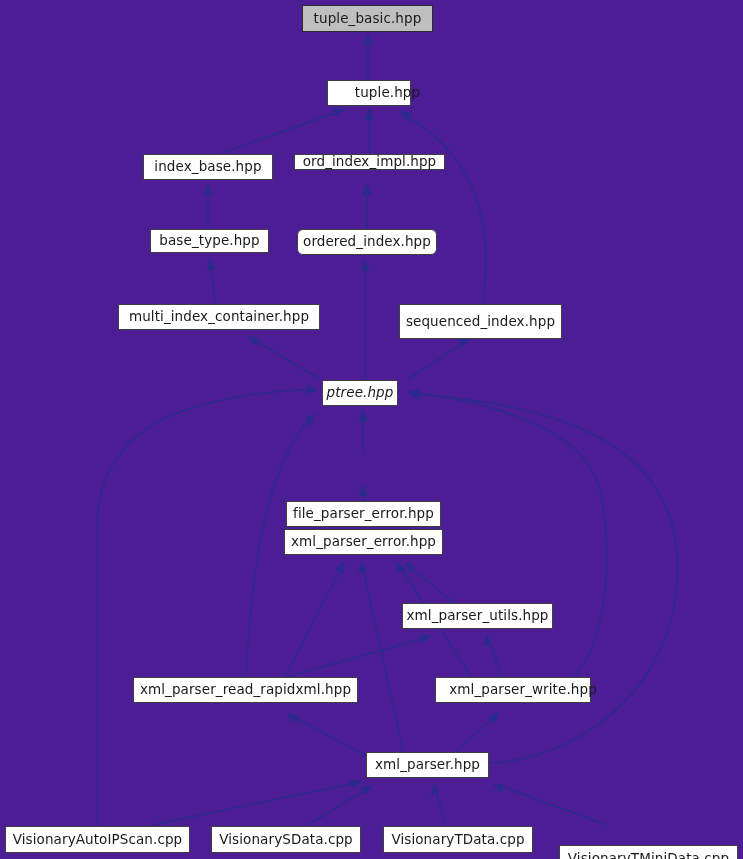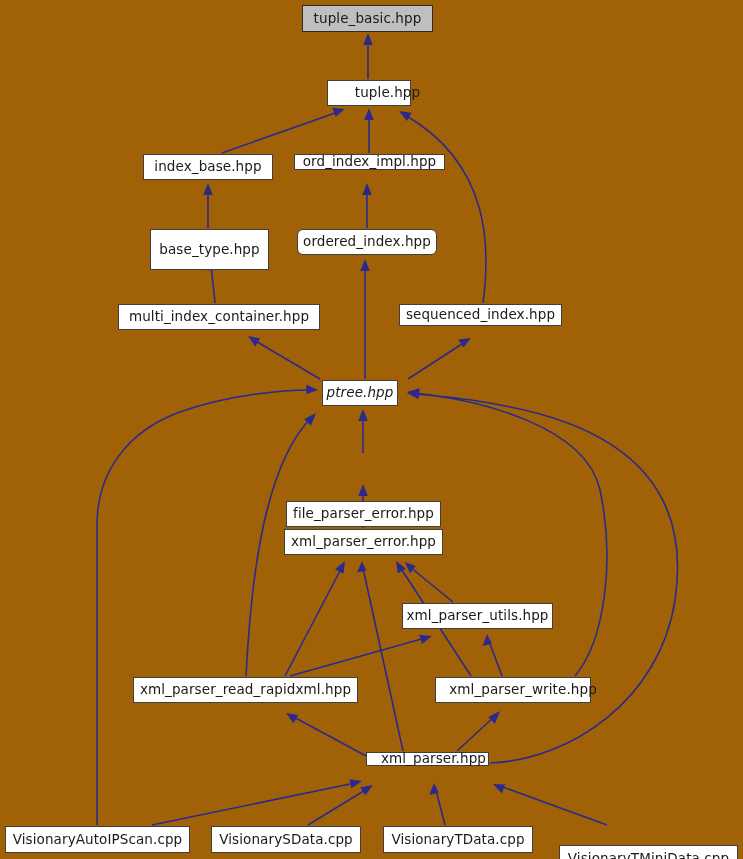--- a/index.html
+++ b/index.html
@@ -8,21 +8,21 @@
     padding: 0;
     background: #ffffff;
   }
   body {
     font-family: "DejaVu Sans", "Liberation Sans", sans-serif;
   }
   #graph-root {
     position: relative;
     width: 743px;
     height: 859px;
-    background: #a16207;
+    background: #4c1d95;
     overflow: hidden;
   }
   #edge-layer {
     position: absolute;
     left: 0;
     top: 0;
     width: 743px;
     height: 859px;
     pointer-events: none;
   }
@@ -208,33 +208,33 @@
   </div>
 
   <div class="node" style="left:143px;top:154px;width:130px;height:26px;">
     <span class="node-label">index_base.hpp</span>
   </div>
 
   <div class="node" style="left:294px;top:154px;width:151px;height:16px;">
     <span class="node-label">ord_index_impl.hpp</span>
   </div>
 
-  <div class="node" style="left:150px;top:229px;width:119px;height:41px;">
+  <div class="node" style="left:150px;top:229px;width:119px;height:24px;">
     <span class="node-label">base_type.hpp</span>
   </div>
 
   <div class="node" style="left:297px;top:229px;width:140px;height:26px;border-radius:6px;">
     <span class="node-label">ordered_index.hpp</span>
   </div>
 
   <div class="node" style="left:118px;top:304px;width:202px;height:26px;justify-content:center;">
     <span class="node-label">multi_index_container.hpp</span>
   </div>
 
-  <div class="node" style="left:399px;top:304px;width:163px;height:22px;">
+  <div class="node" style="left:399px;top:304px;width:163px;height:35px;">
     <span class="node-label">sequenced_index.hpp</span>
   </div>
 
   <div class="node" style="left:322px;top:380px;width:76px;height:26px;font-style:italic;">
     <span class="node-label">ptree.hpp</span>
   </div>
 
   <div class="node" style="left:286px;top:454px;width:155px;height:26px;margin-top:47px;">
     <span class="node-label">file_parser_error.hpp</span>
   </div>
@@ -248,21 +248,21 @@
   </div>
 
   <div class="node" style="left:133px;top:677px;width:225px;height:26px;">
     <span class="node-label">xml_parser_read_rapidxml.hpp</span>
   </div>
 
   <div class="node" style="left:435px;top:677px;width:156px;height:26px;padding-left:20px;">
     <span class="node-label">xml_parser_write.hpp</span>
   </div>
 
-  <div class="node" style="left:366px;top:752px;width:123px;height:14px;justify-content:flex-end;">
+  <div class="node" style="left:366px;top:752px;width:123px;height:26px;">
     <span class="node-label">xml_parser.hpp</span>
   </div>
 
   <div class="node" style="left:5px;top:826px;width:185px;height:27px;">
     <span class="node-label">VisionaryAutoIPScan.cpp</span>
   </div>
 
   <div class="node" style="left:211px;top:826px;width:150px;height:27px;">
     <span class="node-label">VisionarySData.cpp</span>
   </div>

